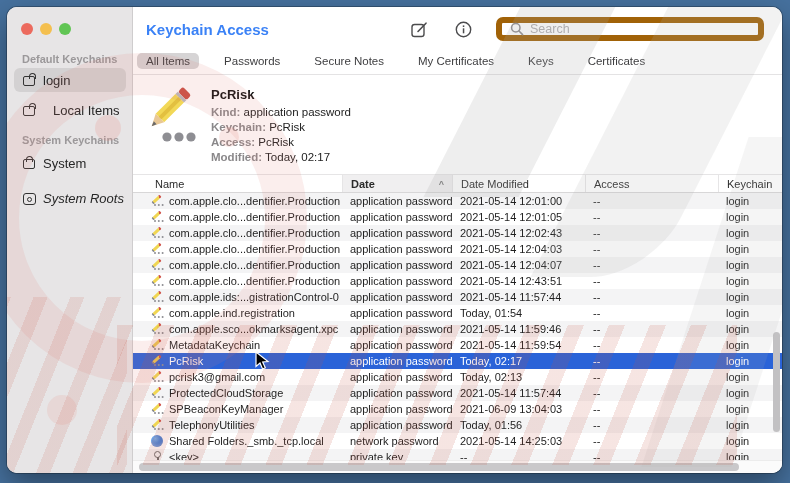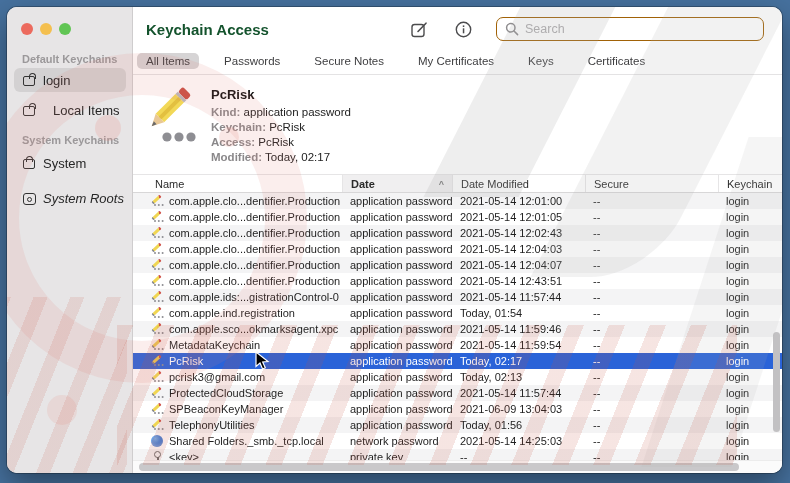--- a/index.html
+++ b/index.html
@@ -34,23 +34,23 @@
   .unlock-icon::after  { content:""; position:absolute; top:0; left:7px; width:5px; height:5px; border:1.5px solid #333; border-bottom:none; border-radius:4px 4px 0 0; }
   .lock-icon::before   { content:""; position:absolute; left:1px; bottom:1px; width:10px; height:8px; border:1.5px solid #333; border-radius:2px; }
   .lock-icon::after    { content:""; position:absolute; top:0; left:3.5px; width:5px; height:5px; border:1.5px solid #333; border-bottom:none; border-radius:4px 4px 0 0; }
   .safe-icon::before   { content:""; position:absolute; left:1px; top:1.5px; width:11px; height:10px; border:1.5px solid #333; border-radius:3px; }
   .safe-icon::after    { content:""; position:absolute; left:5px; top:5.5px; width:3px; height:3px; border:1.5px solid #333; border-radius:50%; }
 
   
   .content { position:relative; flex:1; background:#fff; display:flex; flex-direction:column; }
 
   .toolbar { height:44px; display:flex; align-items:center; padding:0 18px 0 13px; }
-  .win-title { font-size:15px; font-weight:bold; color:#14532d; margin-right:auto; }
+  .win-title { font-size:15px; font-weight:bold; color:#3b82f6; margin-right:auto; }
   .tb-icon { width:22px; height:22px; margin-left:22px; display:flex; align-items:center; justify-content:center; }
-  .searchfield { margin-left:22px; width:268px; height:24px; border:1px solid #a16207; border-radius:7px;
+  .searchfield { margin-left:22px; width:268px; height:24px; border:6px solid #a16207; border-radius:7px;
                  display:flex; align-items:center; padding:0 8px; gap:6px; background:#fff; }
   .searchfield input { border:none; outline:none; flex:1; font-size:12.5px; color:#333; font-family:"Liberation Sans",sans-serif; background:transparent; }
   .searchfield input::placeholder { color:#b0aeb0; }
 
   .tabsrow { height:24px; display:flex; align-items:center; gap:16px; padding:0 0 4px 4px; border-bottom:1px solid #e4e3e4; }
   .tab { font-size:11.5px; color:#3e3e40; padding:2px 9px; border-radius:5px; white-space:nowrap; }
   .tab.selected { background:#d6d4d5; }
 
   .detail { height:99px; display:flex; padding:10px 0 0 8px; gap:10px; }
   .detail-text { padding-top:2px; }
@@ -221,21 +221,21 @@
         </div>
       </div>
 
       <div class="grid thead">
         <div class="th">Name</div>
         <div class="th th-kind">
           <span>Date</span>
           <span class="sortmark">^</span>
         </div>
         <div class="th">Date Modified</div>
-        <div class="th">Secure</div>
+        <div class="th">Access</div>
         <div class="th">Keychain</div>
       </div>
 
       <div class="rows">
 
           <div class="t-row grid">
             <div class="t-cell t-name">
               <span class="rowicon pencil-icon"></span>
               <span>com.apple.clo...dentifier.Production</span>
             </div>

